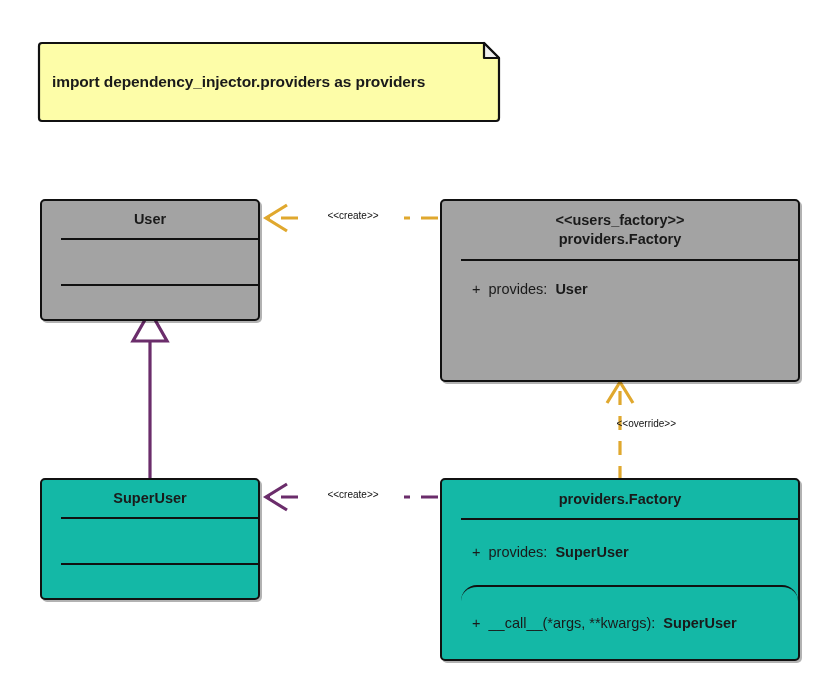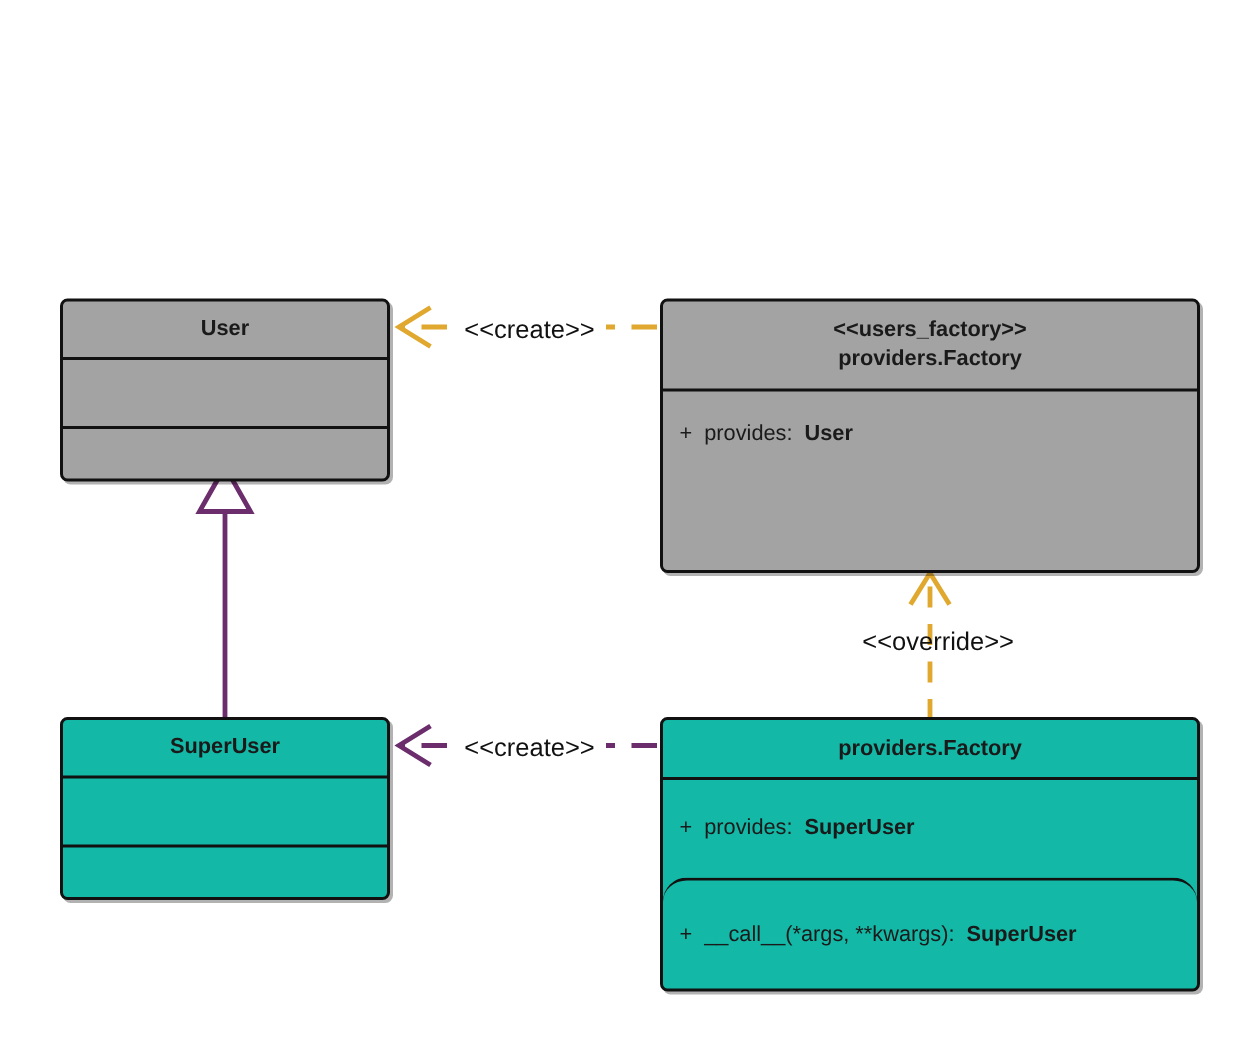--- a/index.html
+++ b/index.html
@@ -87,31 +87,32 @@
     font-size: 14.5px;
     line-height: 1.28;
   }
   .comp-members {
     display: flex;
     flex-direction: column;
     justify-content: center;
     padding-left: 11px;
     font-size: 14.5px;
     line-height: 1.3;
+    margin-left: 19px;
   }
   .member-row {
     white-space: nowrap;
   }
   .member-row .mtype { font-weight: bold; }
   .comp-empty { }
 
   
   .edge-label {
     position: absolute;
-    font-size: 17px;
+    font-size: 10px;
     color: #111111;
     white-space: nowrap;
     background: transparent;
   }
 </style>
 </head>
 <body>
 
 <div id="diagram-canvas">
 
@@ -131,20 +132,27 @@
       <line x1="620" y1="480" x2="620" y2="388" stroke="#E0A82E" stroke-width="3.2" stroke-dasharray="14 11" stroke-linecap="butt"></line>
       <polyline points="607,403 620,382 633,403" fill="none" stroke="#E0A82E" stroke-width="3.2" stroke-linejoin="miter" stroke-linecap="butt"></polyline>
     </g>
 
     <g>
       <line x1="438" y1="497" x2="268" y2="497" stroke="#6B2D6B" stroke-width="3.2" stroke-dasharray="17 11" stroke-linecap="butt"></line>
       <polyline points="287,484 266,497 287,510" fill="none" stroke="#6B2D6B" stroke-width="3.2" stroke-linejoin="miter" stroke-linecap="butt"></polyline>
     </g>
   </svg>
 
+  <div class="note">
+    <svg class="note-shape" viewBox="0 0 466 84" width="466" height="84">
+      <path d="M6,3 H448 L463,18 V78 A3,3 0 0 1 460,81 H6 A3,3 0 0 1 3,78 V6 A3,3 0 0 1 6,3 Z" fill="#FDFDA8" stroke="#111111" stroke-width="2.2" stroke-linejoin="round"></path>
+      <path d="M448,3 L448,18 L463,18 Z" fill="#EFEFEF" stroke="#111111" stroke-width="2.2" stroke-linejoin="round"></path>
+    </svg>
+    <div class="note-text">import dependency_injector.providers as providers</div>
+  </div>
 
   <div class="uml-class yellow" style="left:40px; top:199px; width:220px; height:122px;">
     <div class="compartment comp-header" style="height:37px;">
       <span>User</span>
     </div>
     <div class="compartment comp-members comp-empty" style="height:46px;"></div>
     <div class="compartment comp-members comp-empty" style="height:37px;"></div>
   </div>
 
   <div class="uml-class yellow" style="left:440px; top:199px; width:360px; height:183px;">

